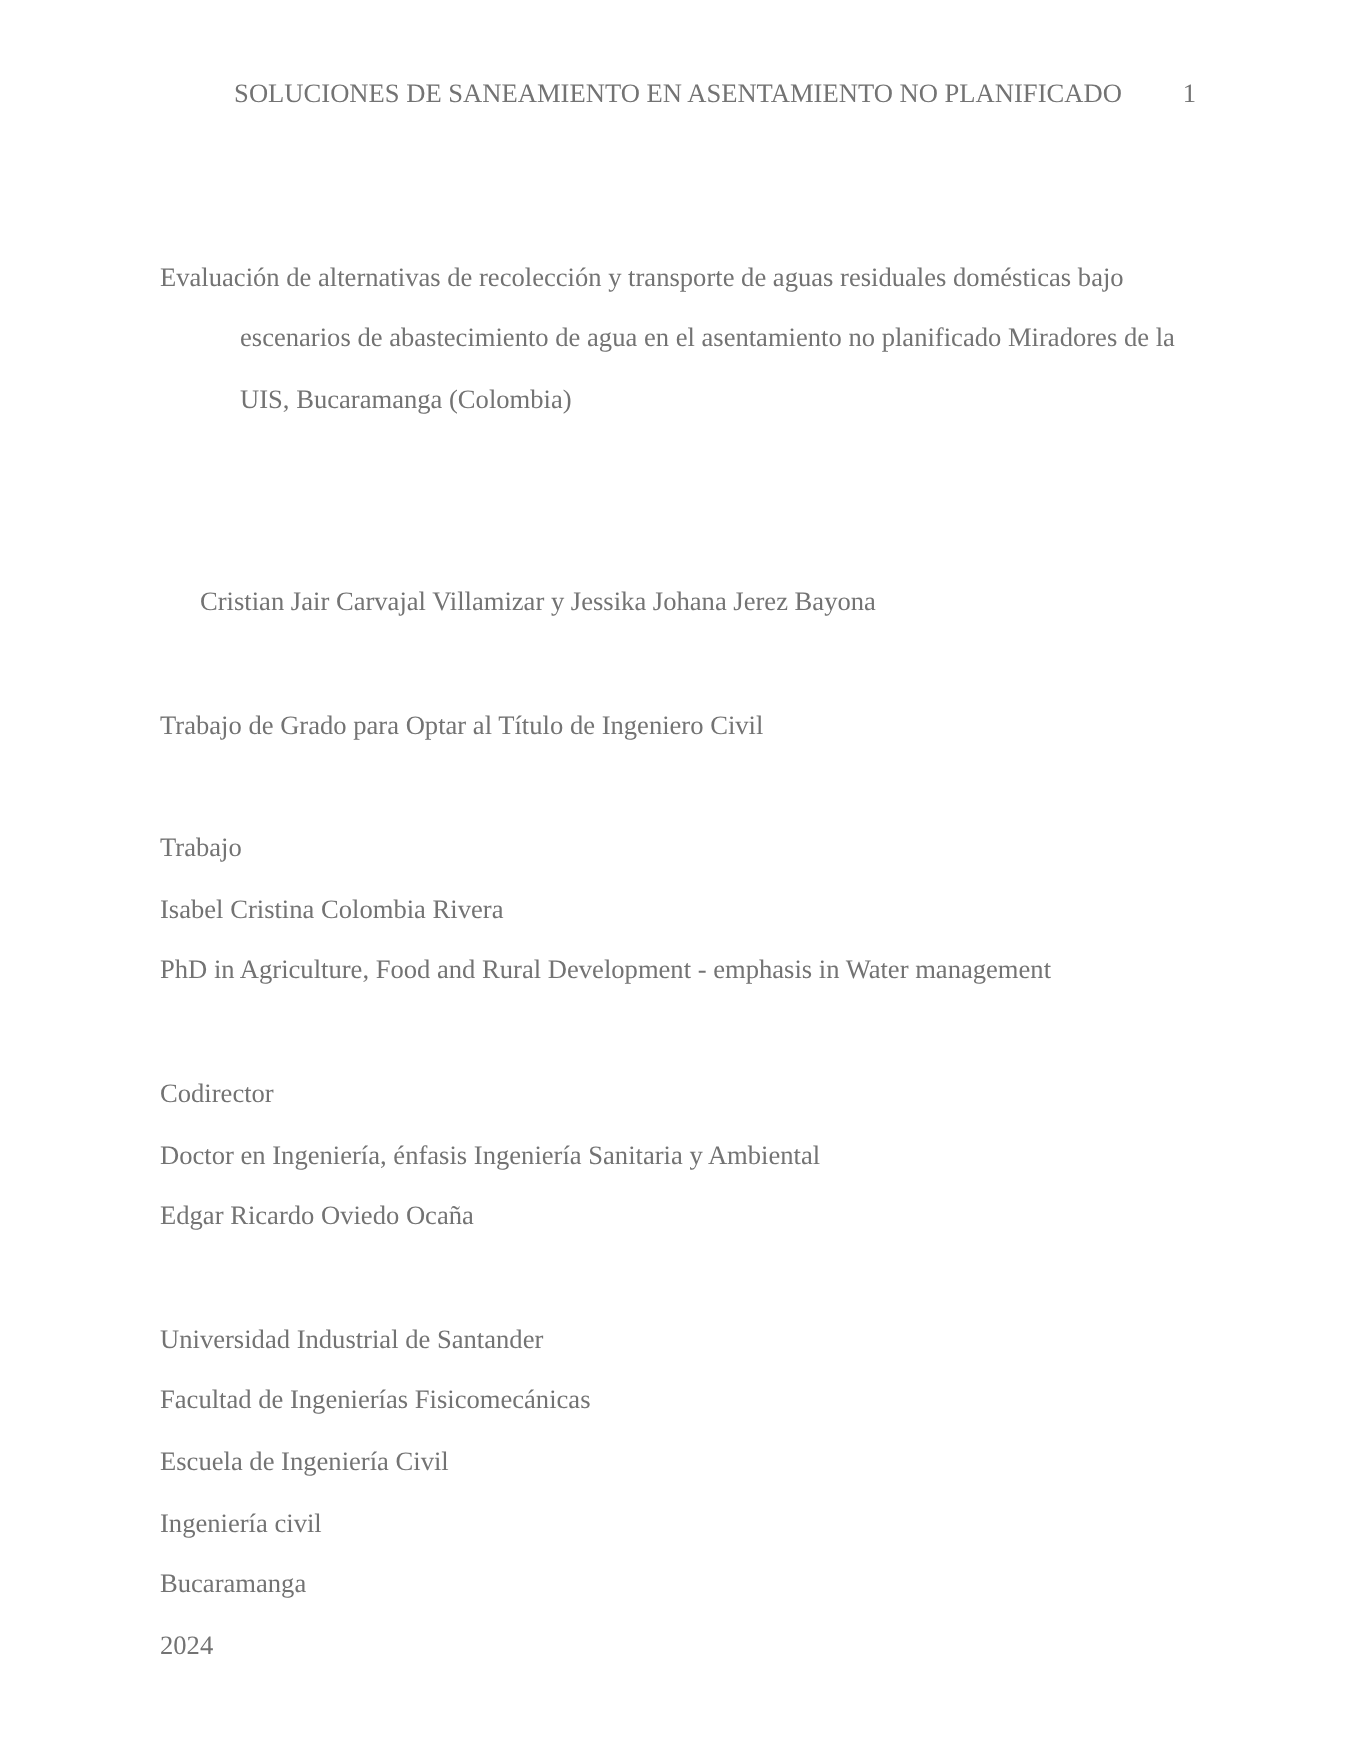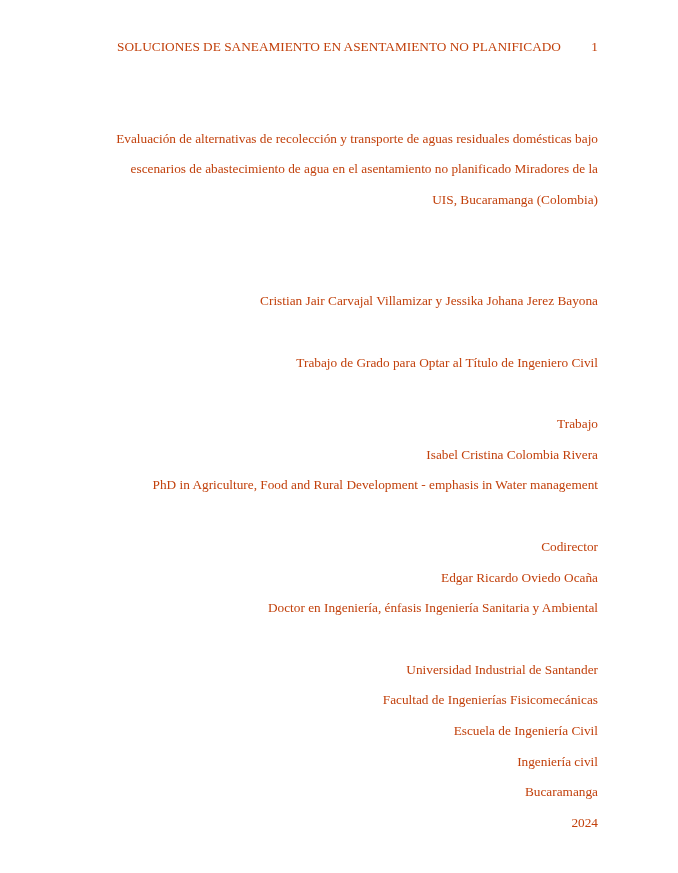--- a/index.html
+++ b/index.html
@@ -7,33 +7,33 @@
     padding: 0;
     background: #ffffff;
   }
   .page {
     position: relative;
     width: 678px;
     height: 873px;
     background: #ffffff;
     font-family: "Liberation Serif", "DejaVu Serif", serif;
     font-size: 13.3px;
-    color: #c2410c;
+    color: #737373;
     overflow: hidden;
   }
   .doc {
     position: absolute;
     top: 31.5px;
     left: 80px;
     right: 80px;
   }
   .line {
     height: 30.7px;
     line-height: 30.7px;
-    text-align: right;
+    text-align: left;
     white-space: nowrap;
   }
   .line.blank {  }
   .indent-hang { margin-left: 40px; }   
   .indent-sm  { margin-left: 20px; margin-top: 40px; }    
   .header-row {
     position: relative;
     height: 30.7px;
     line-height: 30.7px;
     text-align: center;
@@ -73,22 +73,22 @@
 
     <div class="line blank"></div>
 
     <div class="line">Trabajo</div>
     <div class="line">Isabel Cristina Colombia Rivera</div>
     <div class="line">PhD in Agriculture, Food and Rural Development - emphasis in Water management</div>
 
     <div class="line blank"></div>
 
     <div class="line">Codirector</div>
+    <div class="line">Doctor en Ingeniería, énfasis Ingeniería Sanitaria y Ambiental</div>
     <div class="line">Edgar Ricardo Oviedo Ocaña</div>
-    <div class="line">Doctor en Ingeniería, énfasis Ingeniería Sanitaria y Ambiental</div>
 
     <div class="line blank"></div>
 
     <div class="line">Universidad Industrial de Santander</div>
     <div class="line">Facultad de Ingenierías Fisicomecánicas</div>
     <div class="line">Escuela de Ingeniería Civil</div>
     <div class="line">Ingeniería civil</div>
     <div class="line">Bucaramanga</div>
     <div class="line">2024</div>
 

